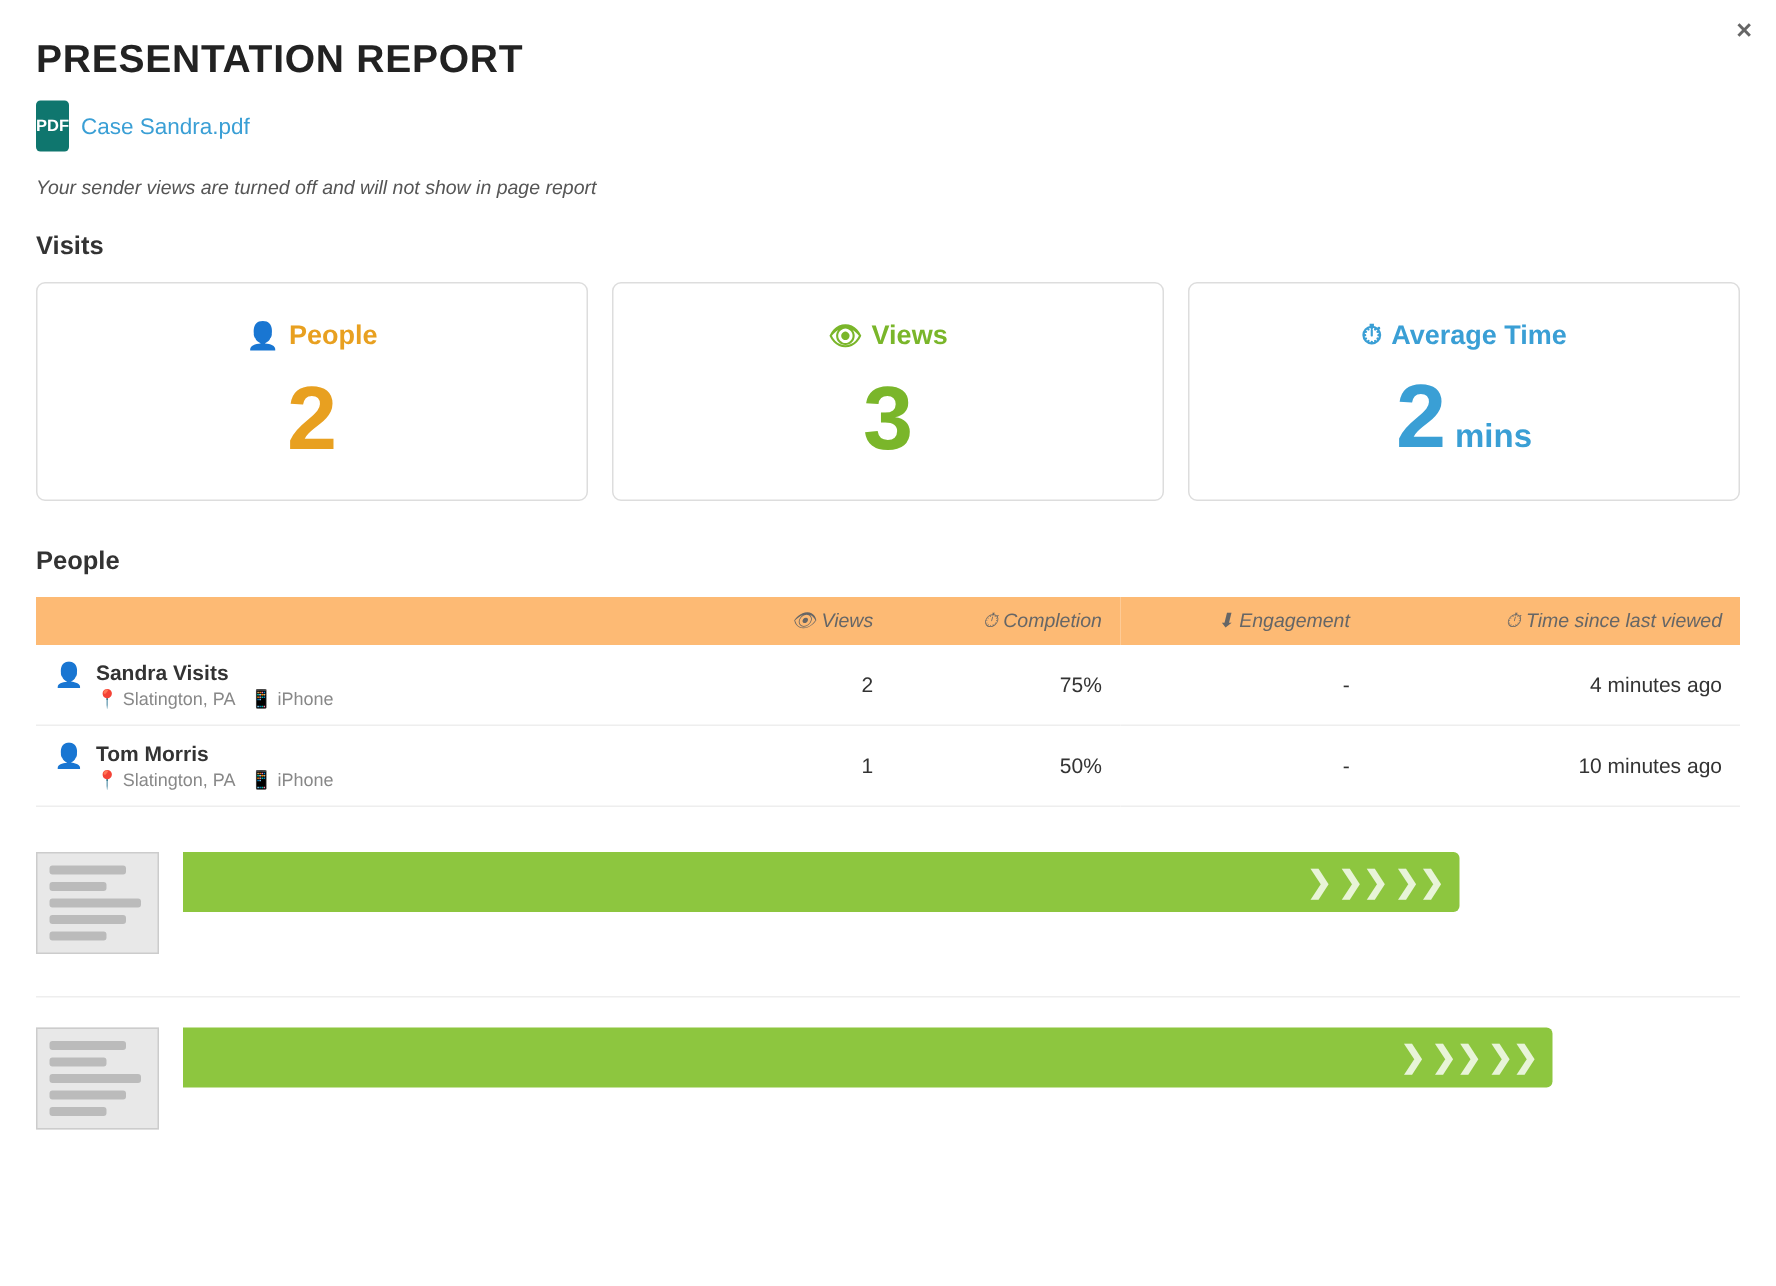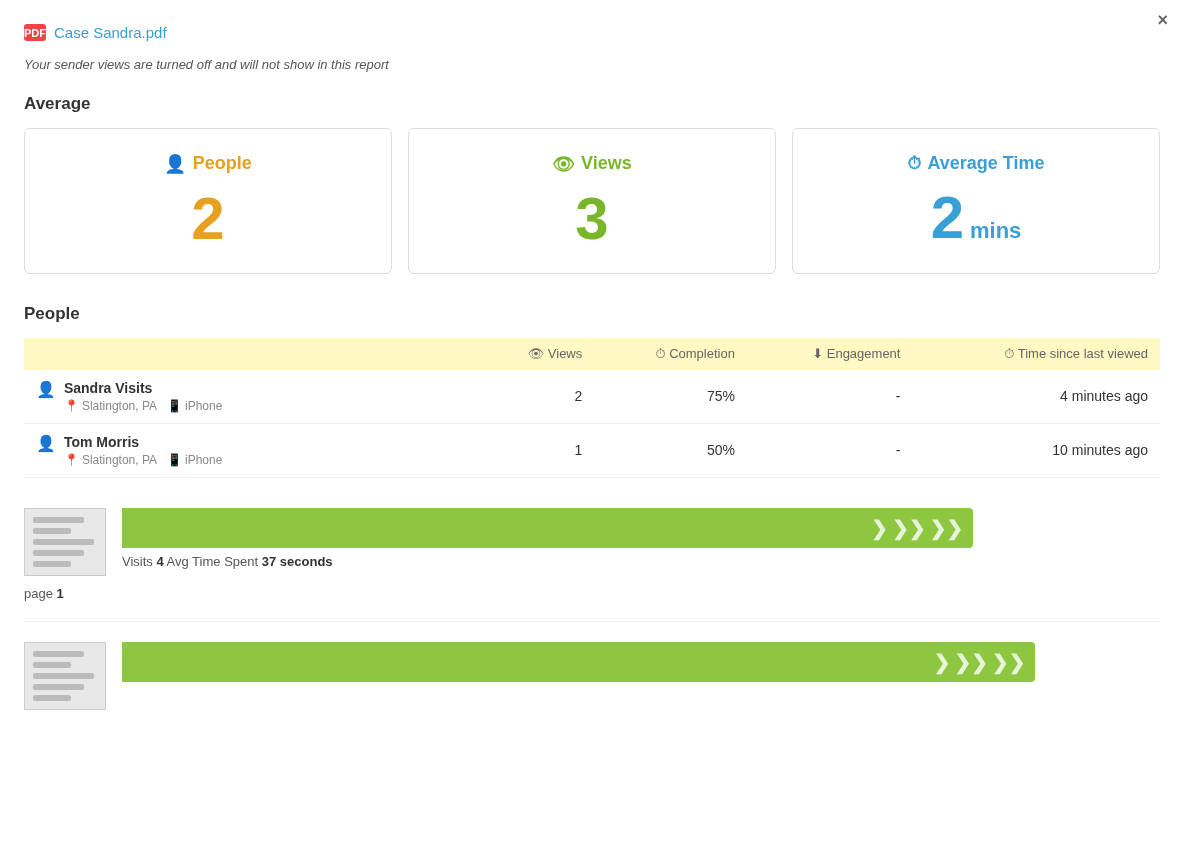--- a/index.html
+++ b/index.html
@@ -38,22 +38,22 @@
       align-items: center;
       gap: 8px;
       color: #3a9fd5;
       font-size: 15px;
       margin-bottom: 14px;
       text-decoration: none;
       cursor: pointer;
     }
     .file-icon {
       width: 22px;
-      height: 17px;
-      background: #ef4444;
+      height: 34px;
+      background: #0f766e;
       border-radius: 3px;
       display: flex;
       align-items: center;
       justify-content: center;
       color: #fff;
       font-size: 11px;
       font-weight: bold;
       flex-shrink: 0;
     }
     .notice-text {
@@ -113,21 +113,22 @@
       font-weight: bold;
     }
     .people-section {
       margin-bottom: 30px;
     }
     .people-table {
       width: 100%;
       border-collapse: collapse;
     }
     .people-table thead tr {
-      background: #fef9c3;
+      background: #fdba74;
+      font-style: italic;
     }
     .people-table thead th {
       padding: 8px 12px;
       text-align: right;
       font-size: 13px;
       color: #666;
       font-weight: normal;
     }
     .people-table thead th:first-child {
       text-align: left;
@@ -258,31 +259,32 @@
       border-top: 1px solid #eee;
       margin: 0 0 20px 0;
     }
   </style>
 </head>
 <body>
 
 <button class="close-btn">×</button>
 
 <div class="container">
+  <h1 class="page-title">PRESENTATION REPORT</h1>
 
   <a class="file-link">
     <span class="file-icon">PDF</span>
     <span>Case Sandra.pdf</span>
   </a>
 
   <div class="notice-text">
-    <div>Your sender views are turned off and will not show in this report</div>
-  </div>
-
-  <div class="section-title">Average</div>
+    <div>Your sender views are turned off and will not show in page report</div>
+  </div>
+
+  <div class="section-title">Visits</div>
 
   <div class="summary-cards">
 
     <div class="summary-card">
       <div class="card-label orange">
         <span>👤</span>
         <span>People</span>
       </div>
       <div class="card-number orange">2</div>
     </div>
@@ -386,27 +388,22 @@
       <div class="bar-area">
         <div class="progress-bar-container">
           <div class="progress-bar green" style="width: 82%;">
             <div class="bar-arrows">
               <span class="arrow-chevron">❯</span>
               <span class="arrow-chevron">❯❯</span>
               <span class="arrow-chevron">❯❯</span>
             </div>
           </div>
         </div>
-        <div class="bar-stats">
-          <span>Visits </span><strong>4</strong>
-          <span>  Avg Time Spent </span><strong>37 seconds</strong>
-        </div>
       </div>
     </div>
-    <div class="page-label">page <strong>1</strong></div>
   </div>
         <hr class="divider">
         <div class="page-item">
     <div class="page-item-row">
       <div class="page-thumb">
         <div class="thumb-line medium"></div>
         <div class="thumb-line short"></div>
         <div class="thumb-line full"></div>
         <div class="thumb-line medium"></div>
         <div class="thumb-line short"></div>

